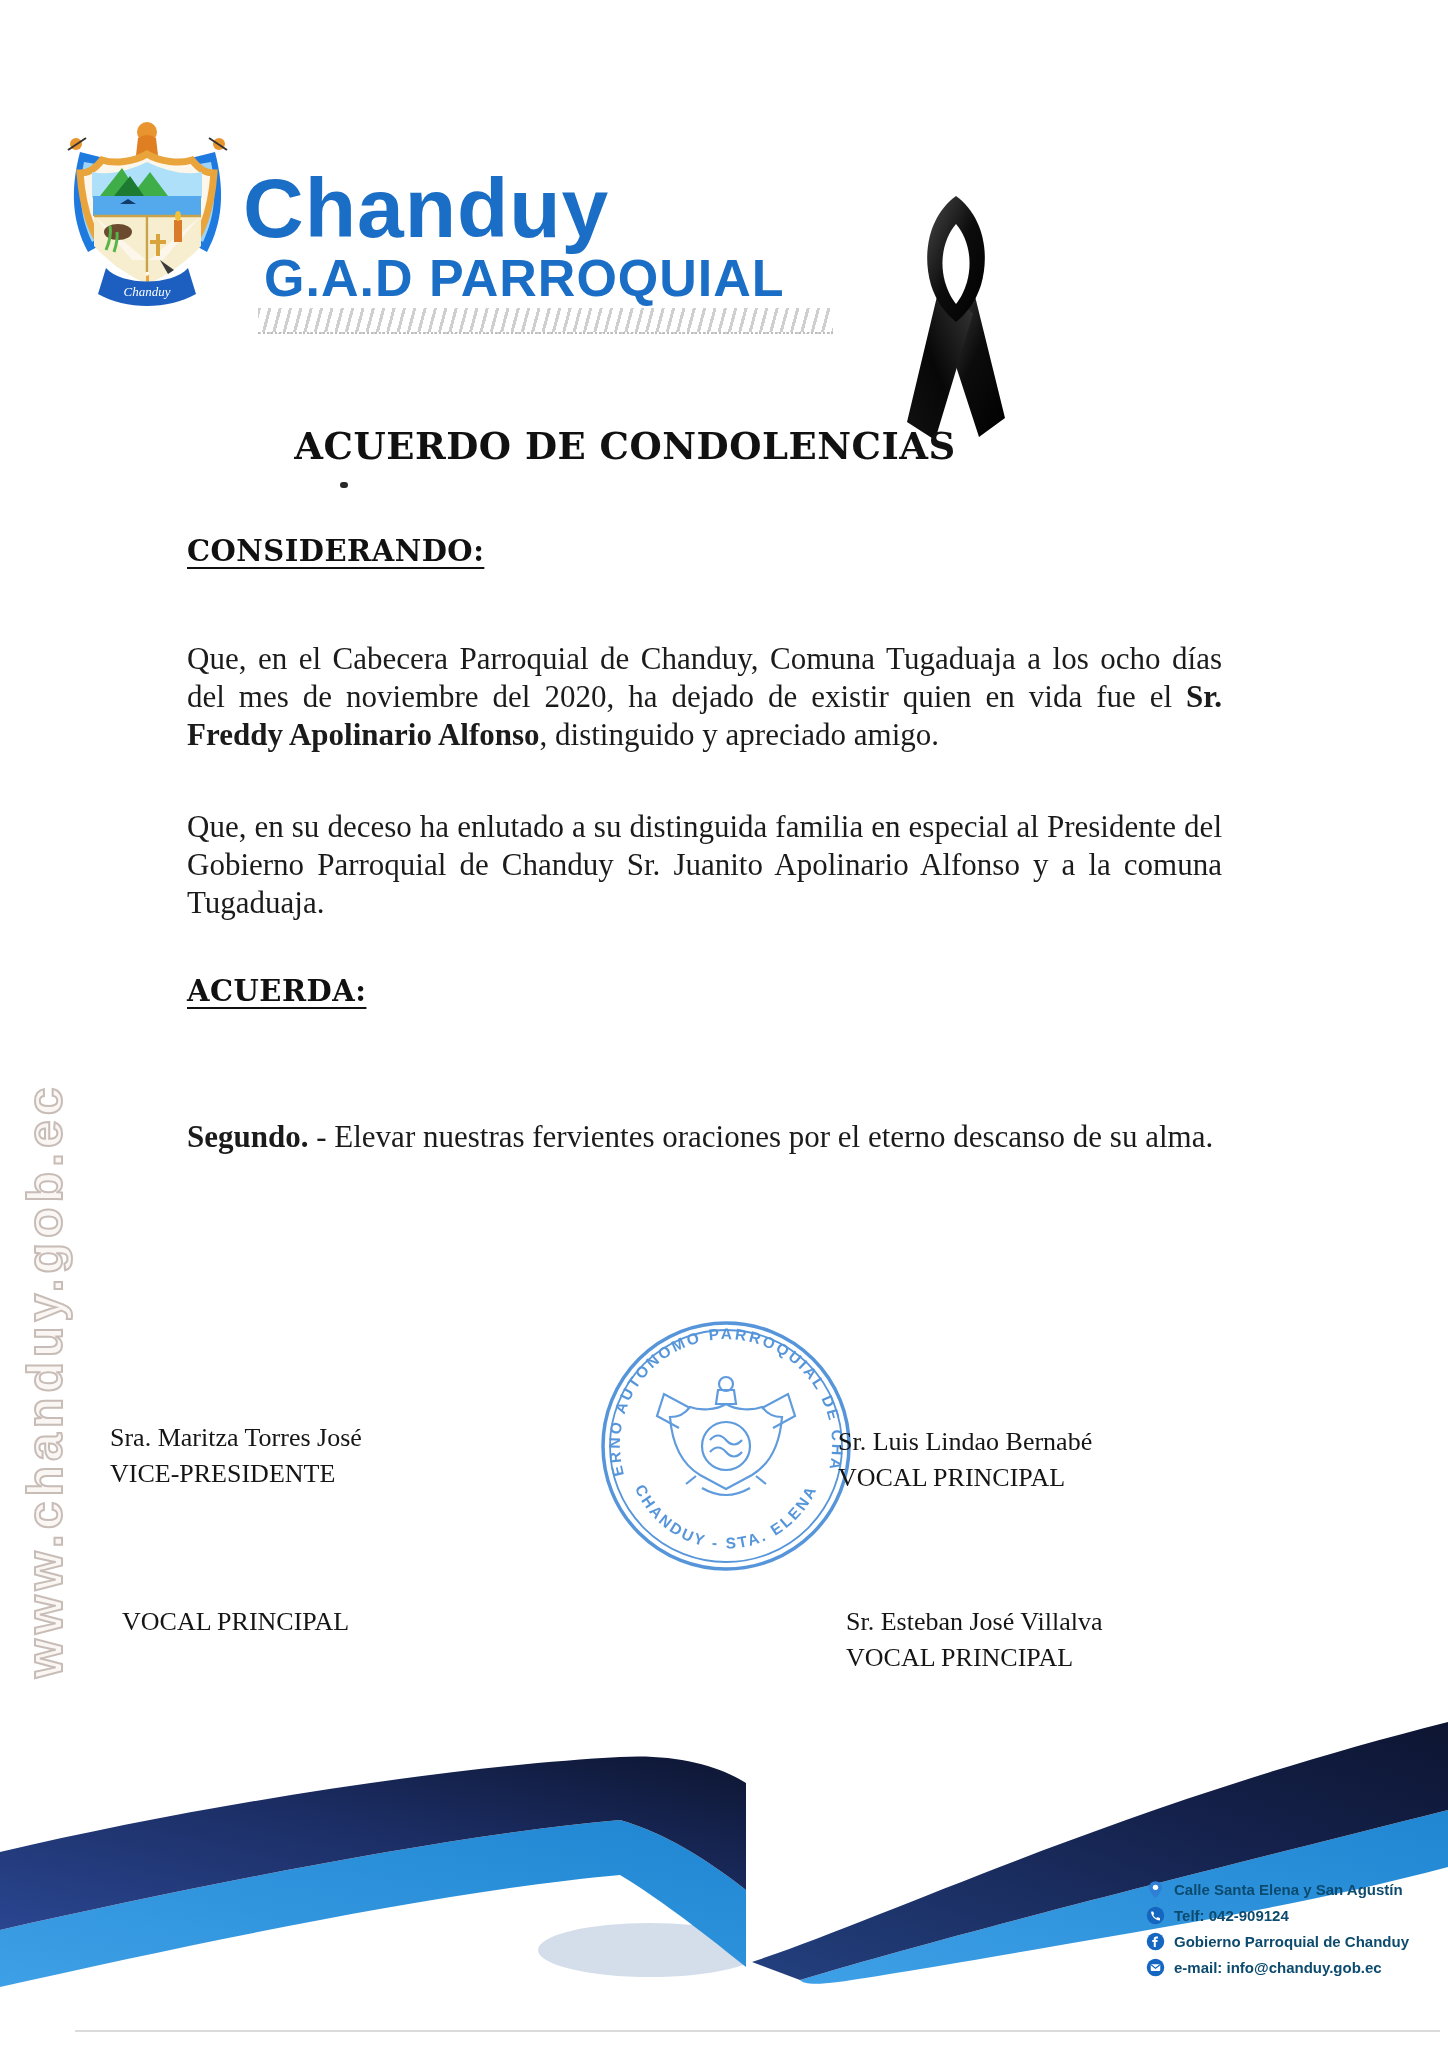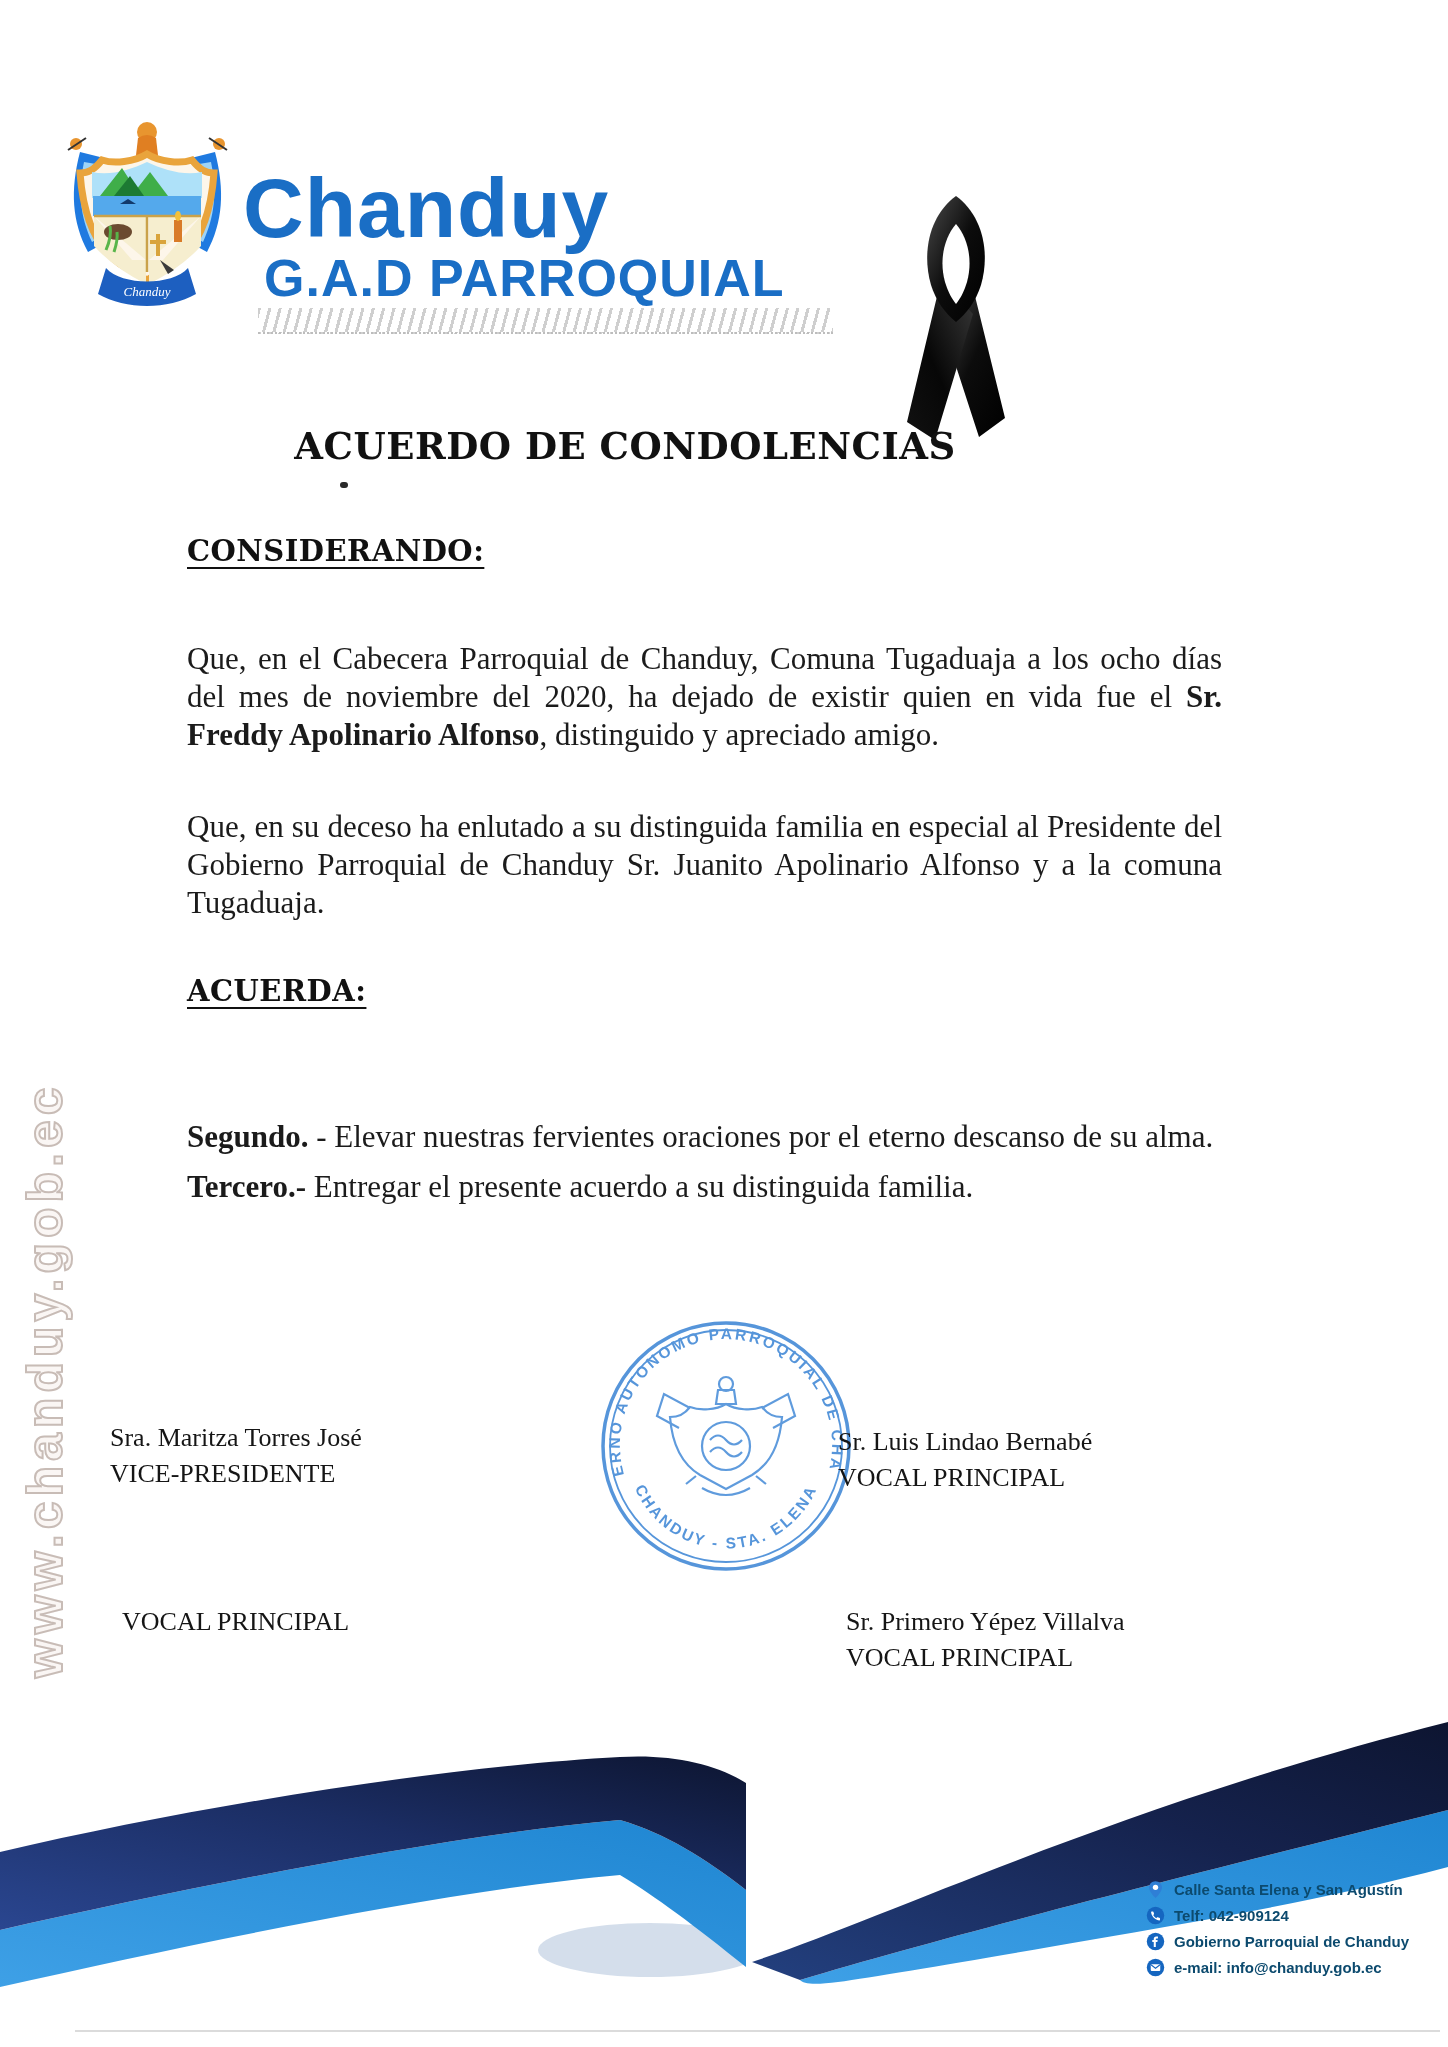--- a/index.html
+++ b/index.html
@@ -105,21 +105,20 @@
 
   <div class="sect-head" style="top:534px">CONSIDERANDO:</div>
 
   <div class="para" style="top:640px"><span>Que, en el Cabecera Parroquial de Chanduy, Comuna Tugaduaja a los ocho días del mes de noviembre del 2020, ha dejado de existir quien en vida fue el </span><b>Sr. Freddy Apolinario Alfonso</b><span>, distinguido y apreciado amigo.</span></div>
 
   <div class="para" style="top:808px">Que, en su deceso ha enlutado a su distinguida familia en especial al Presidente del Gobierno Parroquial de Chanduy Sr. Juanito Apolinario Alfonso y a la comuna Tugaduaja.</div>
 
   <div class="sect-head" style="top:974px">ACUERDA:</div>
 
   <div class="para" style="top:1118px"><b>Segundo.</b><span> - Elevar nuestras fervientes oraciones por el eterno descanso de su alma.</span></div>
-  <div class="para" style="top:1168px"><b>Tercero.-</b><span> Entregar el presente acuerdo a su distinguida familia.</span></div>
 
   <div class="watermark">www.chanduy.gob.ec</div>
 
   <svg class="stamp" width="256" height="256" viewBox="0 0 256 256">
     <defs>
       <path id="arcTop" d="M 26 156 A 106 106 0 1 1 230 156"></path>
       <path id="arcBot" d="M 39 175 A 99 99 0 0 0 217 175"></path>
     </defs>
     <g stroke="#4a8ed8" fill="none">
       <circle cx="128" cy="128" r="123" stroke-width="3.5"></circle>
@@ -148,21 +147,21 @@
     <div>VICE-PRESIDENTE</div>
   </div>
   <div class="sig" style="left:838px;top:1424px;width:420px">
     <div>Sr. Luis Lindao Bernabé</div>
     <div>VOCAL PRINCIPAL</div>
   </div>
   <div class="sig" style="left:122px;top:1604px;width:420px">
     <div>VOCAL PRINCIPAL</div>
   </div>
   <div class="sig" style="left:846px;top:1604px;width:420px">
-    <div>Sr. Primero Yépez Villalva</div>
+    <div>Sr. Esteban José Villalva</div>
     <div>VOCAL PRINCIPAL</div>
   </div>
 
   <svg class="wave" width="1448" height="347" viewBox="0 0 1448 347">
     <defs>
       <linearGradient id="navL" x1="0" y1="1" x2="1" y2="0">
         <stop offset="0" stop-color="#2a4690"></stop>
           <stop offset=".55" stop-color="#1b2d63"></stop>
           <stop offset="1" stop-color="#0d1531"></stop>
       </linearGradient>

